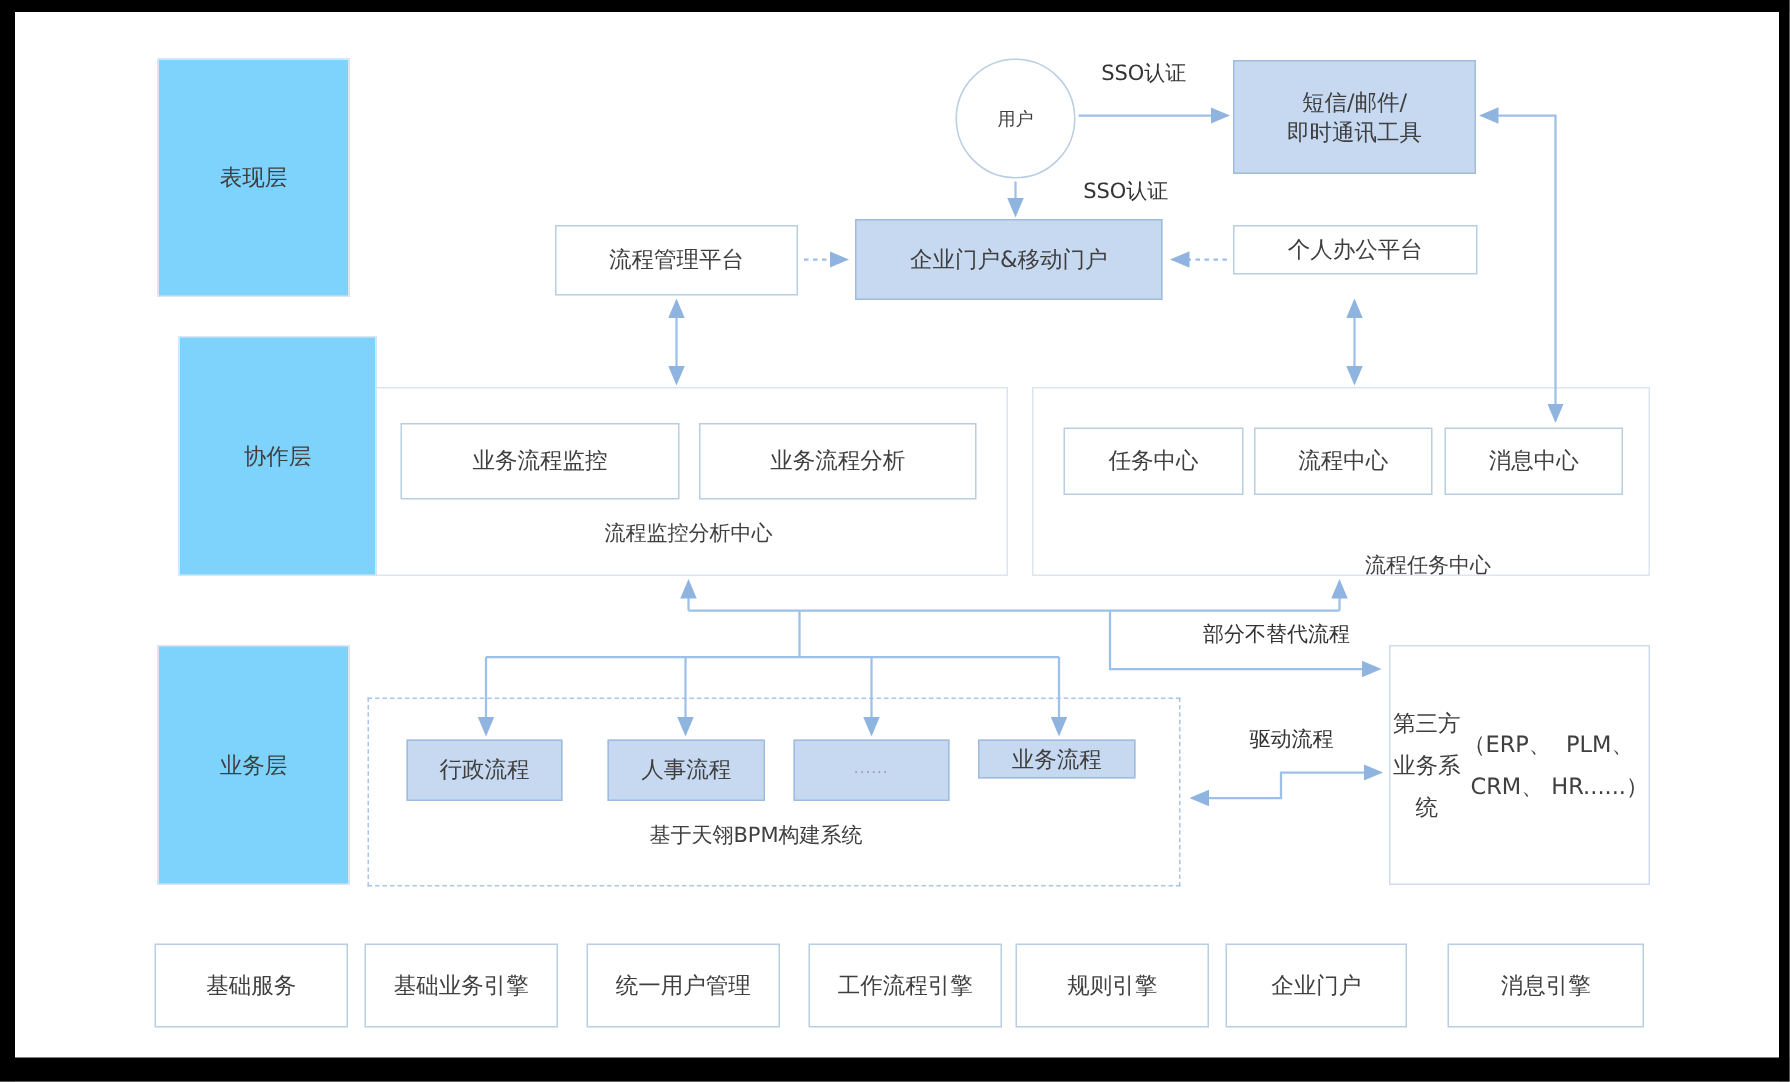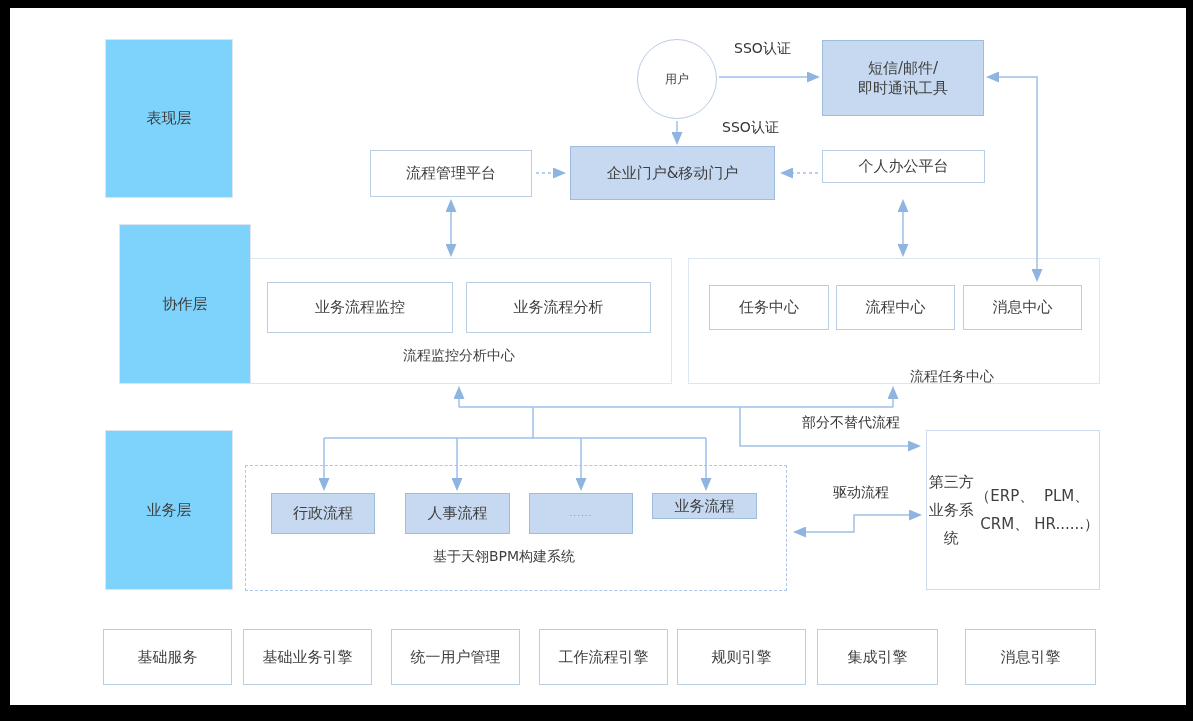--- a/index.html
+++ b/index.html
@@ -147,21 +147,21 @@
   <div class="abs box" style="left:391px;top:629px;width:129px;height:56px;">
     <span>统一用户管理</span>
   </div>
   <div class="abs box" style="left:539px;top:629px;width:129px;height:56px;">
     <span>工作流程引擎</span>
   </div>
   <div class="abs box" style="left:677px;top:629px;width:129px;height:56px;">
     <span>规则引擎</span>
   </div>
   <div class="abs box" style="left:817px;top:629px;width:121px;height:56px;">
-    <span>集成引擎</span>
+    <span>企业门户</span>
   </div>
   <div class="abs box" style="left:965px;top:629px;width:131px;height:56px;">
     <span>消息引擎</span>
   </div>
 
   <div class="frame" id="frame-top"></div>
   <div class="frame" id="frame-left"></div>
   <div class="frame" id="frame-right"></div>
   <div class="frame" id="frame-bottom"></div>
 </div>

